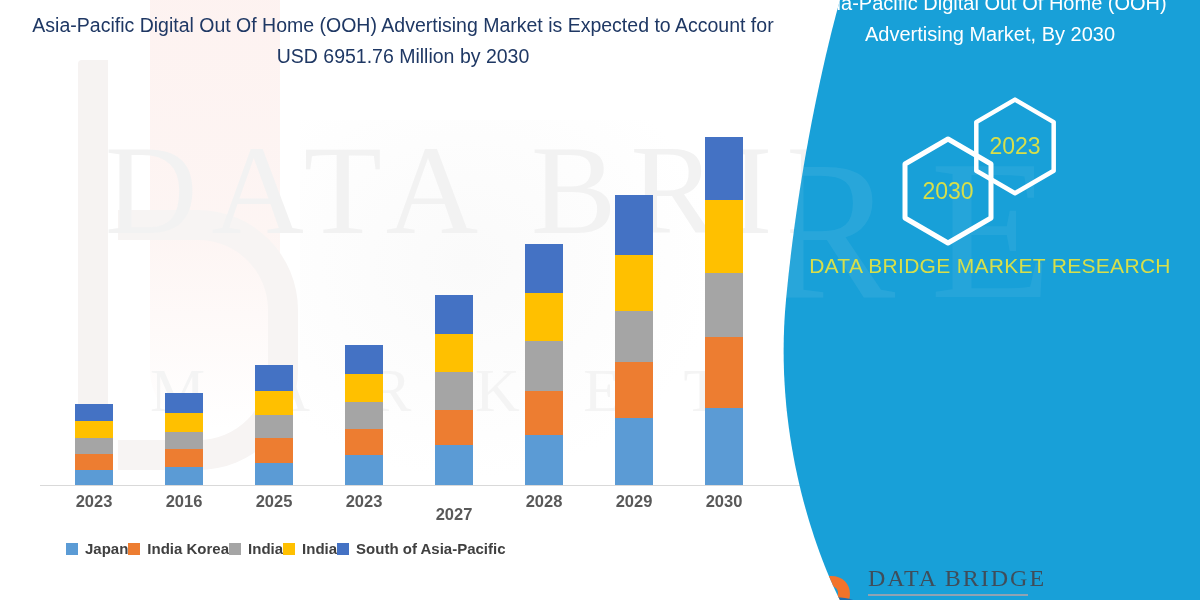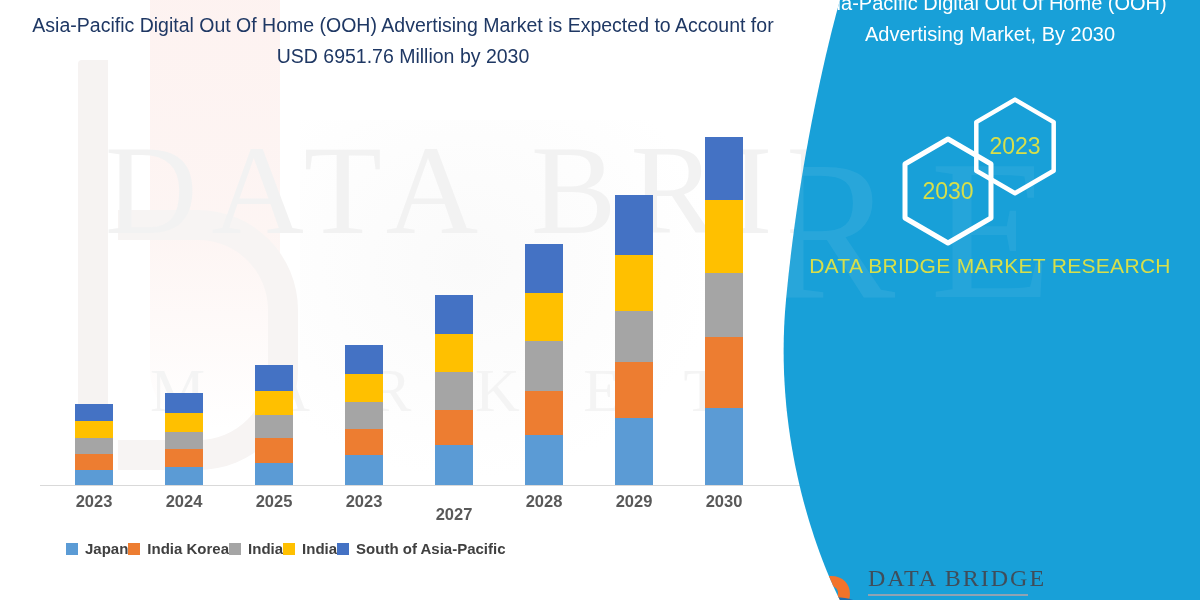--- a/index.html
+++ b/index.html
@@ -254,21 +254,21 @@
           <div class="seg japan" title="Japan 2030: 1549" style="background: rgb(91, 155, 213); height: 22.2814%;"></div>
           <div class="seg korea" title="South Korea 2030: 1410" style="background: rgb(237, 125, 49); height: 20.2819%;"></div>
           <div class="seg india" title="India 2030: 1291" style="background: rgb(165, 165, 165); height: 18.5702%;"></div>
           <div class="seg china" title="China 2030: 1450" style="background: rgb(255, 192, 0); height: 20.8573%;"></div>
           <div class="seg rest" title="Rest of Asia-Pacific 2030: 1252" style="background: rgb(68, 114, 196); height: 18.0092%;"></div>
         </div>
       </div>
     </div>
   <div id="xlabels-host">
       <div class="x-label" style="left: 49px;">2023</div>
-      <div class="x-label" style="left: 139px;">2024</div>
+      <div class="x-label" style="left: 139px;">2016</div>
       <div class="x-label" style="left: 229px;">2025</div>
       <div class="x-label" style="left: 319px;">2023</div>
       <div class="x-label" style="left: 409px; margin-top: 13px;">2027</div>
       <div class="x-label" style="left: 499px;">2028</div>
       <div class="x-label" style="left: 589px;">2029</div>
       <div class="x-label" style="left: 679px;">2030</div>
     </div>
 
   <div id="legend">
       <div class="legend-item">

